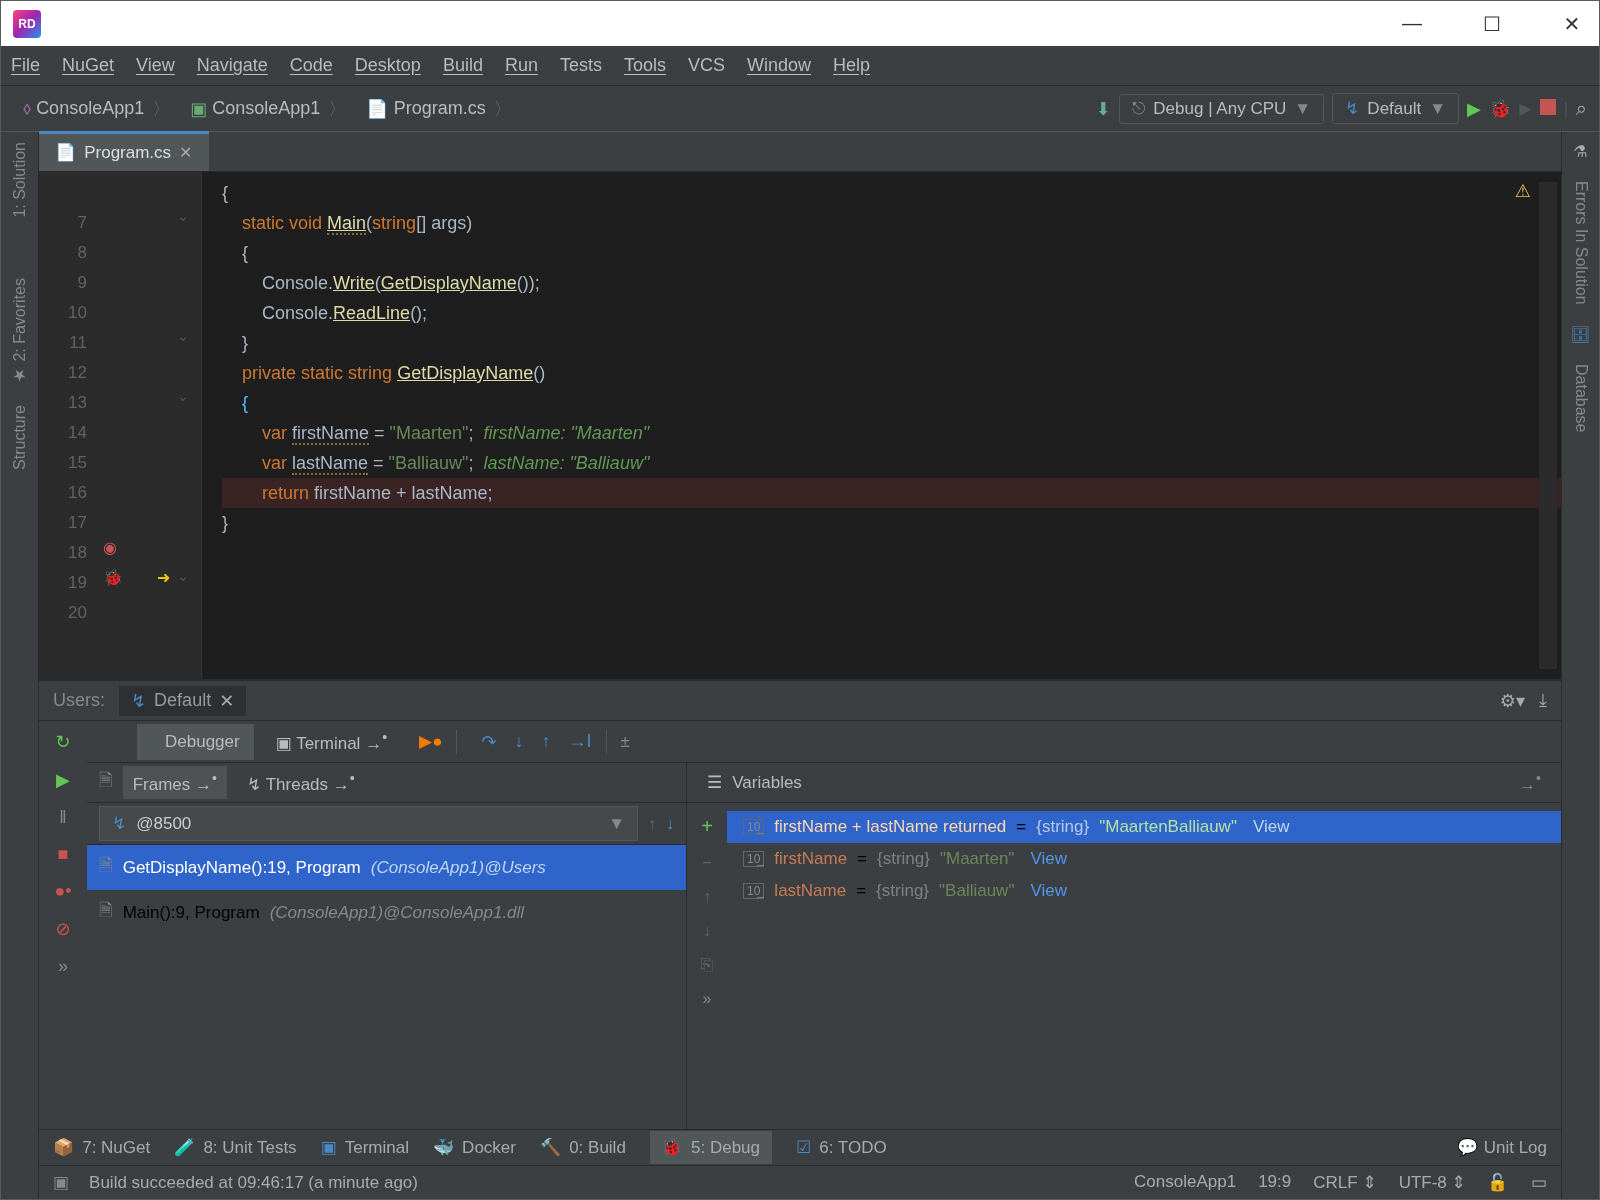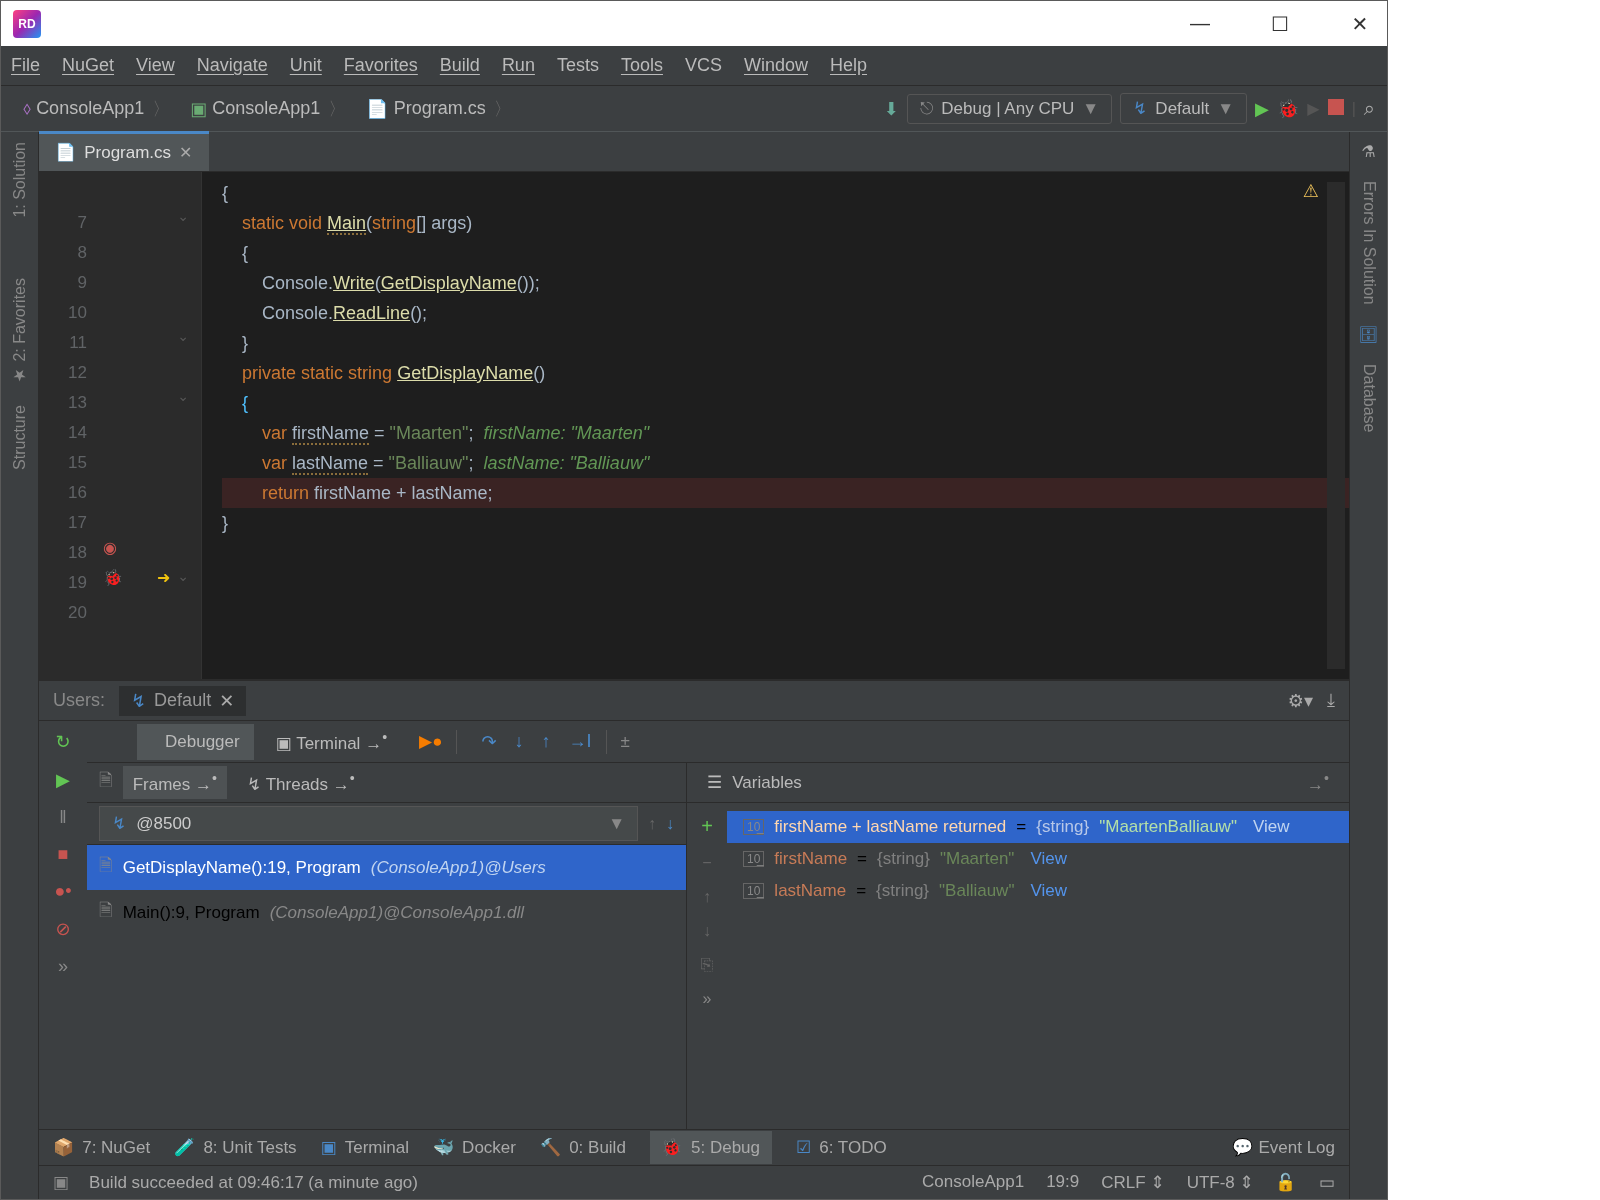--- a/index.html
+++ b/index.html
@@ -1,17 +1,17 @@
 <!DOCTYPE html>
 <html><head>
 <meta charset="utf-8">
 <style>
 * { margin: 0; padding: 0; box-sizing: border-box; font-family: "Segoe UI", Arial, sans-serif; }
 body { width: 1600px; height: 1200px; background: #ffffff; overflow: hidden; }
-.window { width: 1388px; height: 1200px; display: flex; flex-direction: column; background: #5eead4; border: 1px solid #5a5a5a; }
+.window { width: 1600px; height: 1200px; display: flex; flex-direction: column; background: #5eead4; border: 1px solid #5a5a5a; }
 .titlebar { height: 45px; background: #ffffff; display: flex; align-items: center; padding: 0 12px; color: #333; font-size: 18px; }
 .titlebar .app-icon { width: 28px; height: 28px; background: linear-gradient(135deg,#ff4081,#9c27b0,#2196f3); border-radius: 4px; margin-right: 12px; display:flex;align-items:center;justify-content:center;color:#fff;font-weight:bold;font-size:12px;}
 .titlebar .controls { margin-left: auto; display: flex; gap: 50px; font-size: 20px; color: #333; }
 .titlebar .controls span { cursor: pointer; width:30px; text-align:center; }
 .menubar { height: 40px; background: #3c3f41; display: flex; align-items: center; padding: 0 10px; gap: 22px; color: #bbb; font-size: 18px; border-bottom: 1px solid #2b2b2b; }
 .menubar .menu-item { cursor: pointer; }
 .menubar .underline { text-decoration: underline; text-underline-offset: 3px; }
 .toolbar { height: 46px; background: #3c3f41; display: flex; align-items: center; padding: 0 12px; gap: 8px; color: #bbb; border-bottom: 1px solid #515658; }
 .breadcrumb { display: flex; align-items: center; gap: 0; font-size: 18px; }
 .crumb { display:flex; align-items:center; padding: 4px 10px 4px 10px; position: relative; }
@@ -103,22 +103,22 @@
       <span>☐</span>
       <span>✕</span>
     </div>
   </div>
 
   <div class="menubar">
     <span class="menu-item"><span class="underline">File</span></span>
     <span class="menu-item"><span class="underline">NuGet</span></span>
     <span class="menu-item"><span class="underline">View</span></span>
     <span class="menu-item"><span class="underline">Navigate</span></span>
-    <span class="menu-item"><span class="underline">Unit</span></span>
-    <span class="menu-item"><span class="underline">Favorites</span></span>
+    <span class="menu-item"><span class="underline">Code</span></span>
+    <span class="menu-item"><span class="underline">Desktop</span></span>
     <span class="menu-item"><span class="underline">Build</span></span>
     <span class="menu-item"><span class="underline">Run</span></span>
     <span class="menu-item">Tests</span>
     <span class="menu-item"><span class="underline">Tools</span></span>
     <span class="menu-item">VCS</span>
     <span class="menu-item"><span class="underline">Window</span></span>
     <span class="menu-item"><span class="underline">Help</span></span>
   </div>
 
   <div class="toolbar">
@@ -335,21 +335,21 @@
             <span class="underline">0: Build</span>
           </span>
           <span class="btab active">
             <span style="color:#4a88c7">🐞</span>
             <span class="underline">5: Debug</span>
           </span>
           <span class="btab ">
             <span style="color:#4a88c7">☑</span>
             <span class="underline">6: TODO</span>
           </span>
-          <span class="right btab">💬 Event Log</span>
+          <span class="right btab">💬 Unit Log</span>
         </div>
 
       <div class="statusbar">
         <span style="color:#888">▣</span>
         <span>Build succeeded at 09:46:17 (a minute ago)</span>
         <div class="right">
           <span>ConsoleApp1</span>
           <span>19:9</span>
           <span><span>CRLF</span> ⇕</span>
           <span><span>UTF-8</span> ⇕</span>

